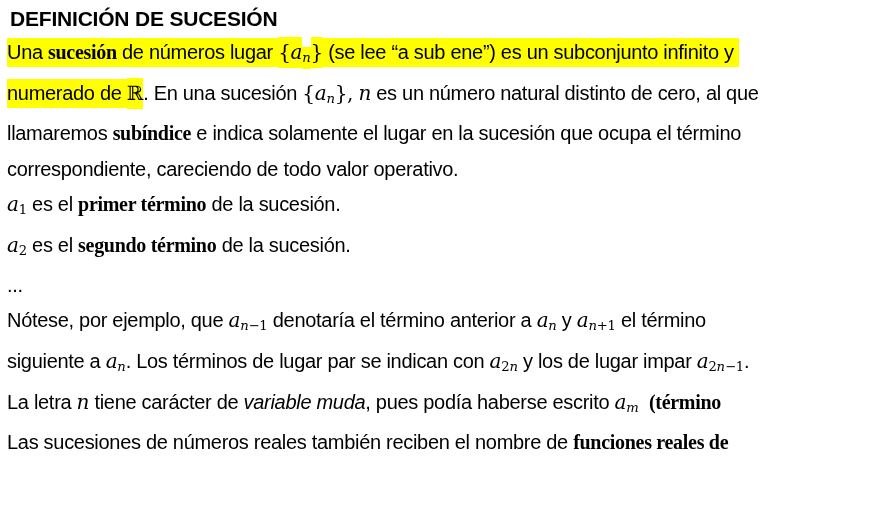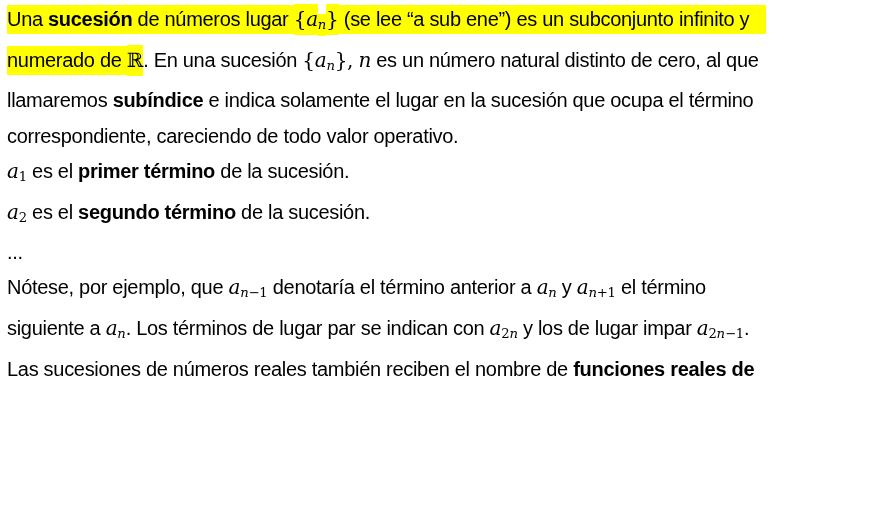--- a/index.html
+++ b/index.html
@@ -18,44 +18,46 @@
     padding-left: 3px;
     letter-spacing: -0.2px;
     white-space: pre;
   }
   .line {
     font-size: 20px;
     line-height: 35.4px;
     letter-spacing: -0.3px;
     white-space: pre;
   }
-  .b { font-weight: bold; }
+  .b { font-weight: bold; font-family: Liberation Serif, serif; }
   .i { font-style: italic; }
   .m { font-family: "DejaVu Serif", "DejaVu Sans", serif; }
   .sub {
     font-size: 0.66em;
     vertical-align: -0.24em;
     letter-spacing: -0.2px;
   }
   .hl {
     background: var(--hl, #ffff00);
     padding-top: 3px;
     padding-bottom: 4px;
   }
-  .ext { padding-right: 17px; }
+  .ext { padding-right: 5px; }
 </style>
 </head>
 <body style="background: rgb(255, 255, 255); color: rgb(0, 0, 0); --hl: #ffff00;">
 
 <div class="page">
+  <div class="title">DEFINICIÓN DE SUCESIÓN</div>
   <div>
       <div class="line"><span class="hl">Una </span><span class="b hl">sucesión</span><span class="hl"> de números lugar </span><span class="m hl">{</span><span class="i m hl">a</span><span class="i m sub hl">n</span><span class="m hl">}</span><span class="hl ext"> (se lee “a sub ene”) es un subconjunto infinito y</span></div>
       <div class="line"><span class="hl">numerado de </span><span class="m hl">ℝ</span><span class="">. En una sucesión </span><span class="m">{</span><span class="i m">a</span><span class="i m sub">n</span><span class="m">},</span><span class=""> </span><span class="i m">n</span><span class=""> es un número natural distinto de cero, al que</span></div>
       <div class="line"><span class="">llamaremos </span><span class="b">subíndice</span><span class=""> e indica solamente el lugar en la sucesión que ocupa el término</span></div>
       <div class="line"><span class="">correspondiente, careciendo de todo valor operativo.</span></div>
       <div class="line"><span class="i m">a</span><span class="m sub">1</span><span class=""> es el </span><span class="b">primer término</span><span class=""> de la sucesión.</span></div>
       <div class="line"><span class="i m">a</span><span class="m sub">2</span><span class=""> es el </span><span class="b">segundo término</span><span class=""> de la sucesión.</span></div>
       <div class="line"><span class="">...</span></div>
       <div class="line"><span class="">Nótese, por ejemplo, que </span><span class="i m">a</span><span class="i m sub">n</span><span class="m sub">−1</span><span class=""> denotaría el término anterior a </span><span class="i m">a</span><span class="i m sub">n</span><span class=""> y </span><span class="i m">a</span><span class="i m sub">n</span><span class="m sub">+1</span><span class=""> el término</span></div>
       <div class="line"><span class="">siguiente a </span><span class="i m">a</span><span class="i m sub">n</span><span class="">. Los términos de lugar par se indican con </span><span class="i m">a</span><span class="m sub">2</span><span class="i m sub">n</span><span class=""> y los de lugar impar </span><span class="i m">a</span><span class="m sub">2</span><span class="i m sub">n</span><span class="m sub">−1</span><span class="">.</span></div>
+      <div class="line"><span class="">La letra </span><span class="i m">n</span><span class=""> tiene carácter de </span><span class="i">variable muda</span><span class="">, pues podía haberse escrito </span><span class="i m">a</span><span class="i m sub">m</span><span class="">  </span><span class="b">(término</span></div>
       <div class="line"><span class="">Las sucesiones de números reales también reciben el nombre de </span><span class="b">funciones reales de</span></div>
     </div>
 </div>
 
 </body></html>

